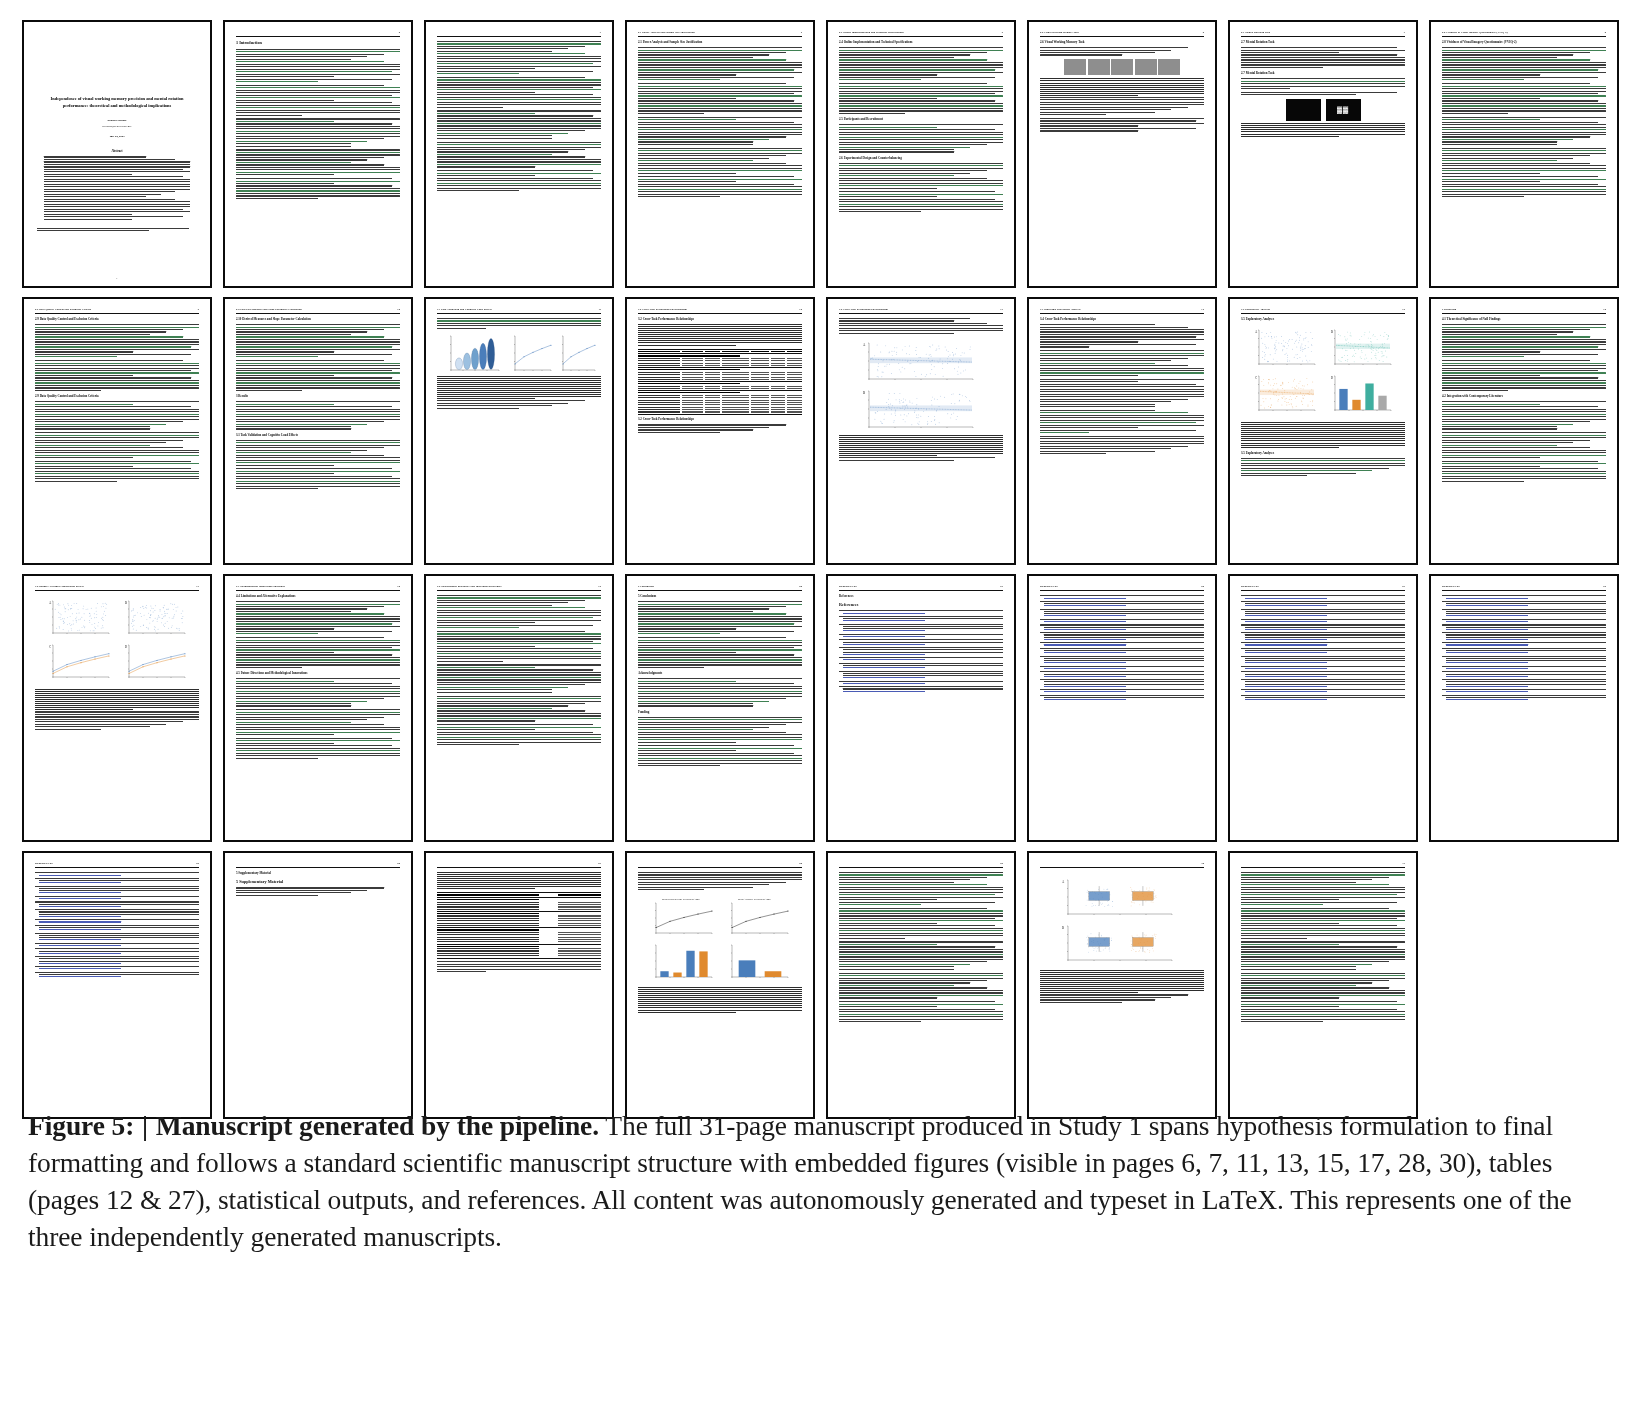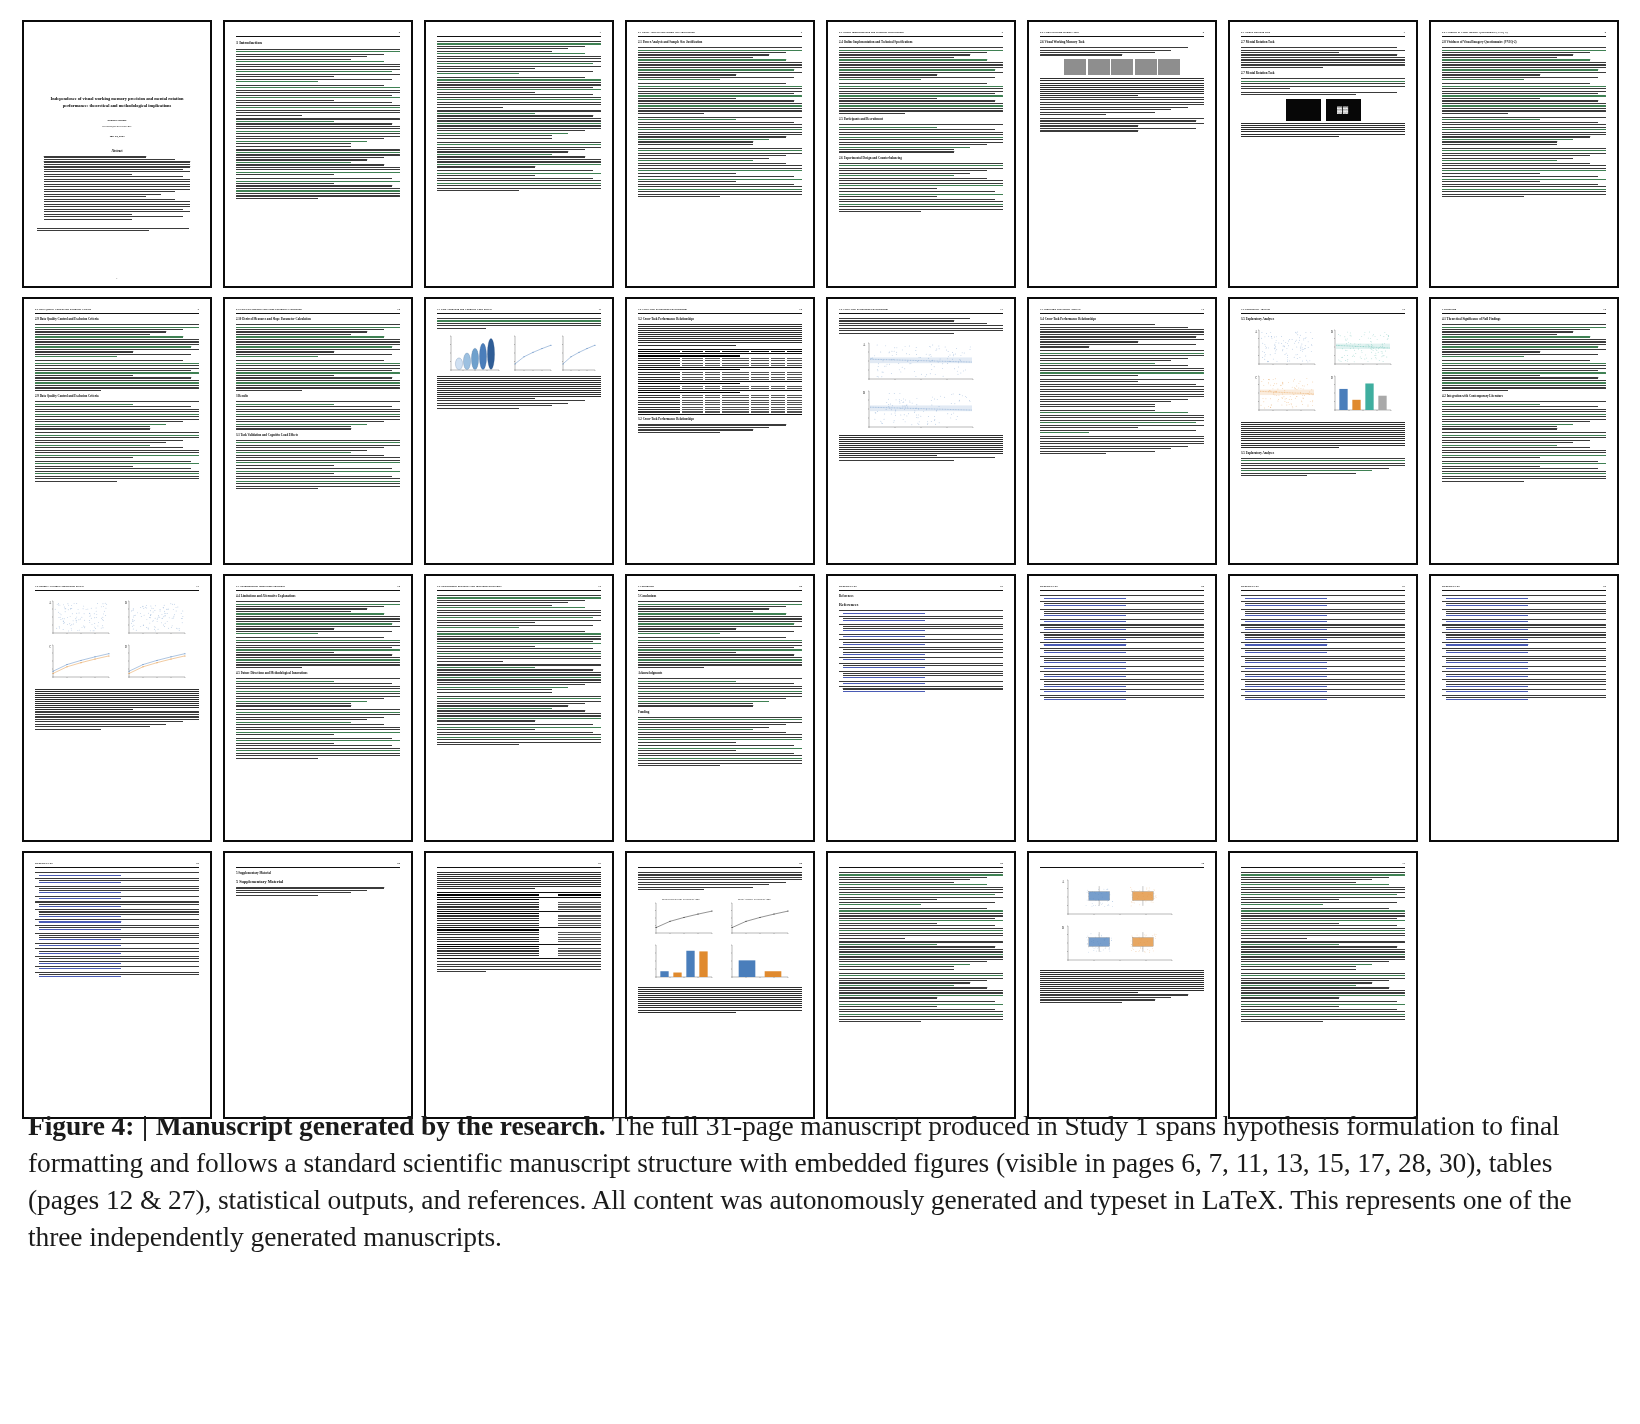--- a/index.html
+++ b/index.html
@@ -3591,19 +3591,19 @@
             <div class="ln paragraph-line w100 g"></div>
             <div class="ln paragraph-line w100"></div>
             <div class="ln paragraph-line w100"></div>
             <div class="ln paragraph-line w50"></div>
           </div>
         </div>
       </div>
     </div>
 
   <div class="caption">
-    <span class="figlbl">Figure 4</span><span class="figlbl">:</span>
+    <span class="figlbl">Figure 5</span><span class="figlbl">:</span>
     <span class="sep">|</span>
-    <b>Manuscript generated by the research.</b>
+    <b>Manuscript generated by the pipeline.</b>
     <span>The full 31-page manuscript produced in Study 1 spans hypothesis formulation to final formatting and follows a standard scientific manuscript structure with embedded figures (visible in pages 6, 7, 11, 13, 15, 17, 28, 30), tables (pages 12 &amp; 27), statistical outputs, and references. All content was autonomously generated and typeset in LaTeX. This represents one of the three independently generated manuscripts.</span>
   </div>
 
 </div>
 
 </body></html>

